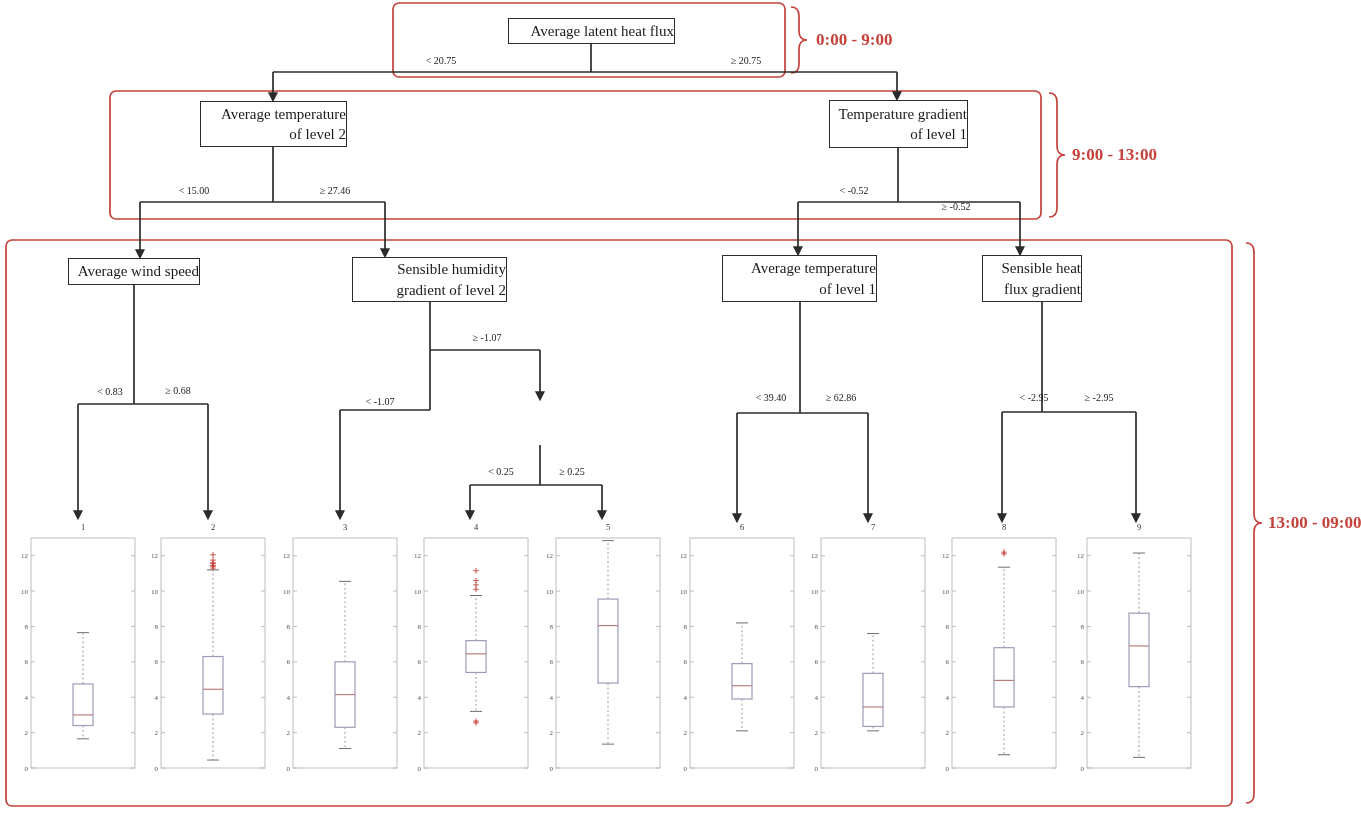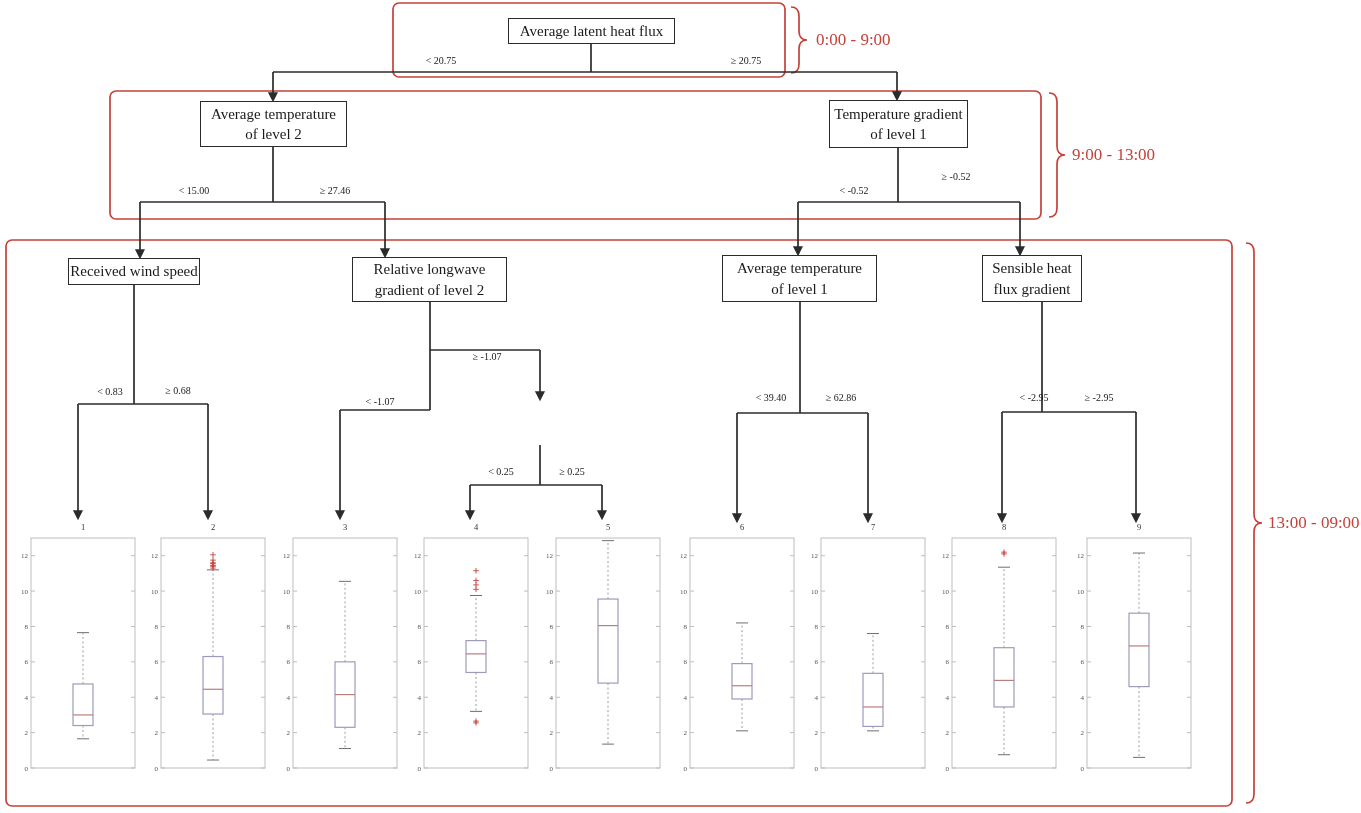--- a/index.html
+++ b/index.html
@@ -3,32 +3,32 @@
 <meta charset="utf-8">
 <style>
   html,body{margin:0;padding:0;background:#ffffff;}
   #canvas{
     position:relative;width:1361px;height:813px;background:#fff;
     font-family:"Liberation Serif","DejaVu Serif",serif;color:#1a1a1a;overflow:hidden;
   }
   #overlay{position:absolute;left:0;top:0;z-index:1;}
   .node{
     position:absolute;background:#fff;border:1.6px solid var(--line,#2b2b2b);
-    display:flex;flex-direction:column;align-items:center;justify-content:center;
+    display:flex;flex-direction:column;align-items:flex-end;justify-content:center;
     font-size:15px;line-height:1.35;text-align:center;box-sizing:border-box;z-index:3;
     white-space:nowrap;
   }
   .node span{display:block;}
   .elabel{
     position:absolute;transform:translate(-50%,-50%);font-size:10px;
     white-space:nowrap;z-index:3;
   }
   .tlabel{
     position:absolute;transform:translateY(-50%);color:var(--accent,#c5413a);
-    font-size:17px;white-space:nowrap;z-index:3;
+    font-size:17px;white-space:nowrap;z-index:3;font-weight:bold;
   }
   .panel{position:absolute;top:520px;width:122px;height:258px;z-index:2;}
   .ptitle{
     position:absolute;top:2px;left:16px;width:104px;text-align:center;
     font-size:8.5px;color:#333;
   }
   .bp{position:absolute;top:16px;left:0;}
 </style>
 </head>
 <body>
@@ -102,46 +102,46 @@
   </div>
   <div class="node" style="left:200px;top:101px;width:147px;height:46px">
     <span>Average temperature</span>
       <span>of level 2</span>
   </div>
   <div class="node" style="left:829px;top:100px;width:139px;height:48px">
     <span>Temperature gradient</span>
       <span>of level 1</span>
   </div>
   <div class="node" style="left:68px;top:258px;width:132px;height:27px">
-    <span>Received wind speed</span>
+    <span>Average wind speed</span>
       <span></span>
   </div>
   <div class="node" style="left:352px;top:257px;width:155px;height:45px">
-    <span>Relative longwave</span>
+    <span>Sensible humidity</span>
       <span>gradient of level 2</span>
   </div>
   <div class="node" style="left:722px;top:255px;width:155px;height:47px">
     <span>Average temperature</span>
       <span>of level 1</span>
   </div>
   <div class="node" style="left:982px;top:255px;width:100px;height:47px">
     <span>Sensible heat</span>
       <span>flux gradient</span>
   </div>
 
   <div class="elabel" style="left:441px;top:60px">&lt; 20.75</div>
   <div class="elabel" style="left:746px;top:60px">≥ 20.75</div>
   <div class="elabel" style="left:194px;top:190px">&lt; 15.00</div>
   <div class="elabel" style="left:335px;top:190px">≥ 27.46</div>
   <div class="elabel" style="left:854px;top:190px">&lt; -0.52</div>
-  <div class="elabel" style="left:956px;top:176px">≥ -0.52</div>
+  <div class="elabel" style="left:956px;top:206px">≥ -0.52</div>
   <div class="elabel" style="left:110px;top:391px">&lt; 0.83</div>
   <div class="elabel" style="left:178px;top:390px">≥ 0.68</div>
   <div class="elabel" style="left:380px;top:401px">&lt; -1.07</div>
-  <div class="elabel" style="left:487px;top:356px">≥ -1.07</div>
+  <div class="elabel" style="left:487px;top:337px">≥ -1.07</div>
   <div class="elabel" style="left:501px;top:471px">&lt; 0.25</div>
   <div class="elabel" style="left:572px;top:471px">≥ 0.25</div>
   <div class="elabel" style="left:771px;top:397px">&lt; 39.40</div>
   <div class="elabel" style="left:841px;top:397px">≥ 62.86</div>
   <div class="elabel" style="left:1034px;top:397px">&lt; -2.95</div>
   <div class="elabel" style="left:1099px;top:397px">≥ -2.95</div>
 
   <div class="tlabel" style="left:816px;top:40px">0:00 - 9:00</div>
   <div class="tlabel" style="left:1072px;top:155px">9:00 - 13:00</div>
   <div class="tlabel" style="left:1268px;top:523px">13:00 - 09:00</div>

